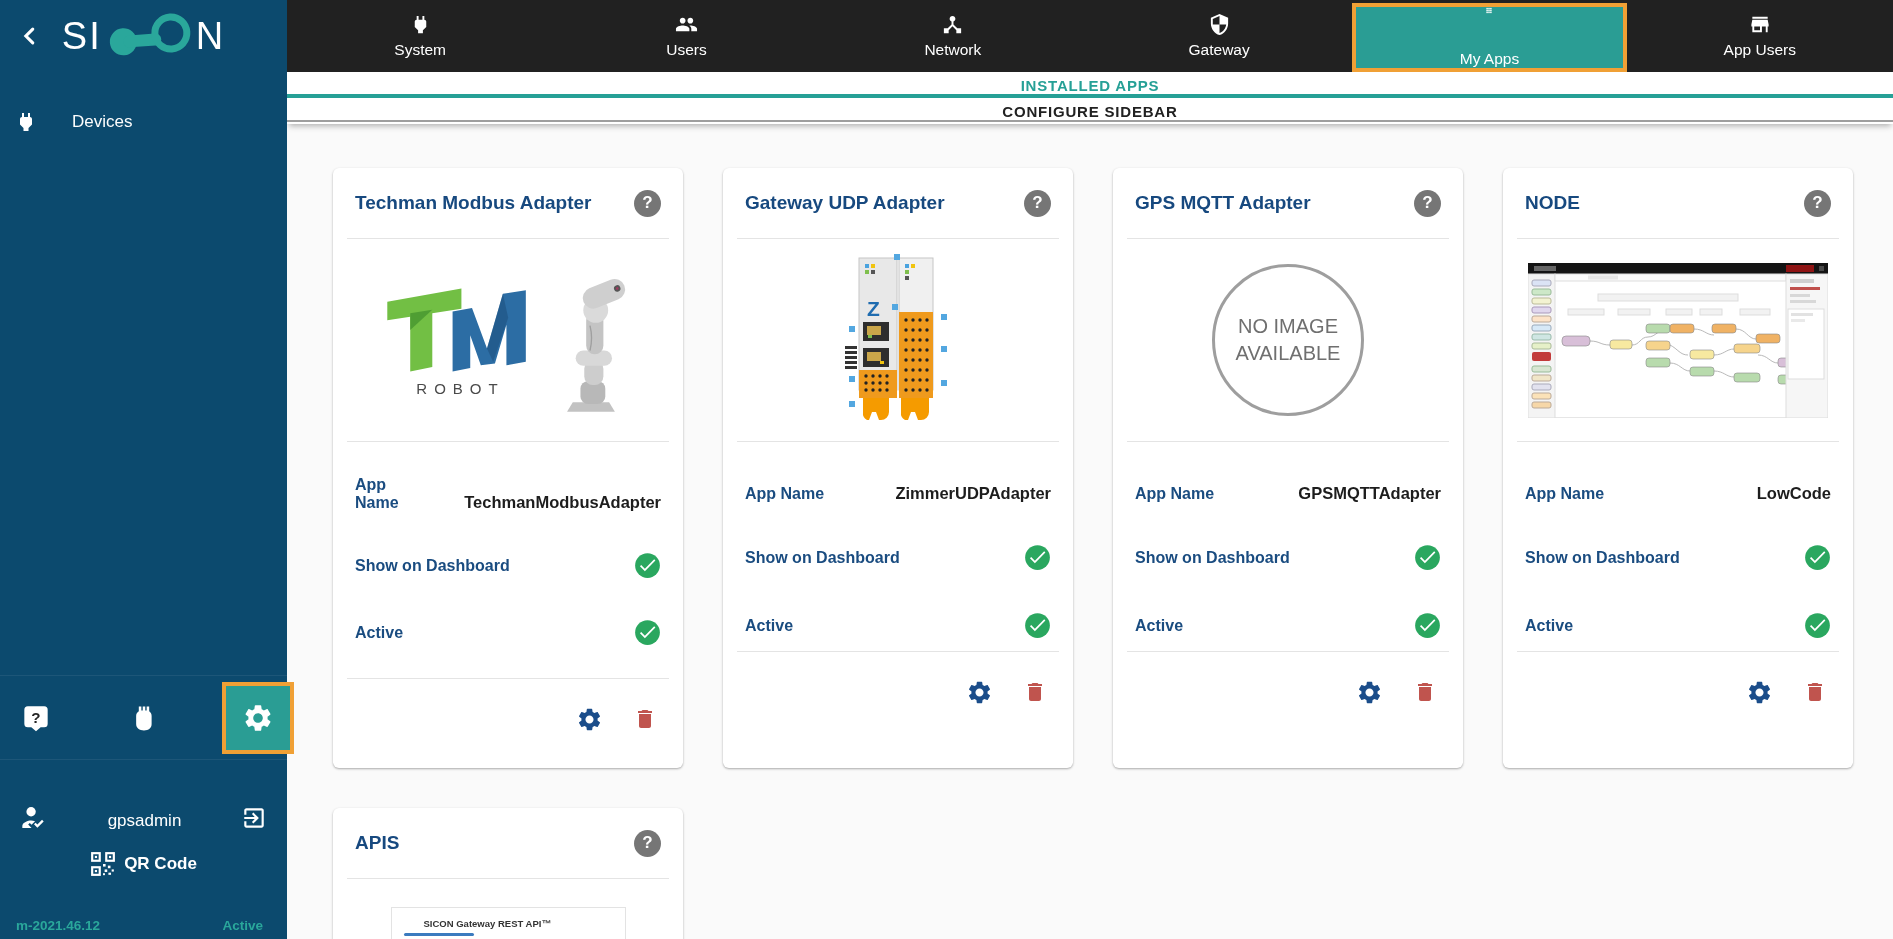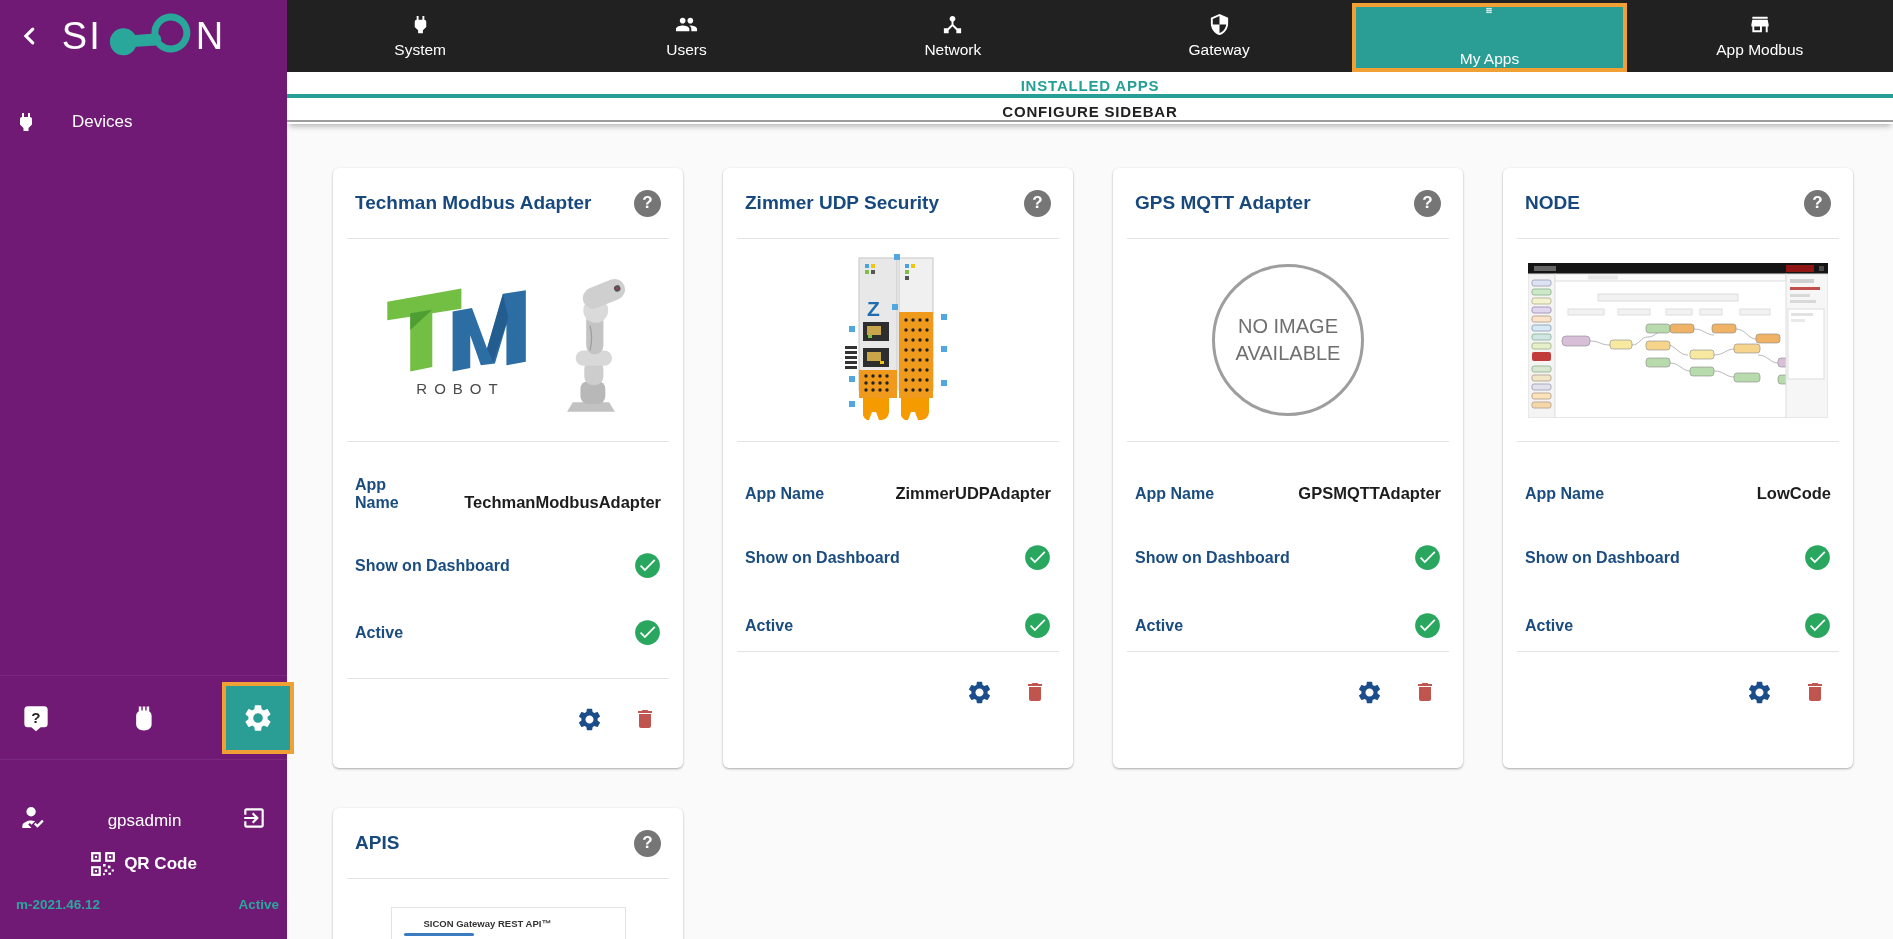--- a/index.html
+++ b/index.html
@@ -1,39 +1,39 @@
 <!DOCTYPE html>
 <html><head>
 <meta charset="utf-8">
 <style>
   * { margin:0; padding:0; box-sizing:border-box; }
   html,body { width:1893px; height:939px; overflow:hidden; }
   body { font-family:"Liberation Sans", sans-serif; background:#fafafa; position:relative; }
 
   
-  .sidebar { position:absolute; left:0; top:0; bottom:0; width:287px; background:#701a75; z-index:10; color:#fff; }
+  .sidebar { position:absolute; left:0; top:0; bottom:0; width:287px; background:#0c4a6e; z-index:10; color:#fff; }
   .side-header { height:72px; position:relative; display:flex; align-items:center; }
   .back-btn { position:absolute; left:16px; top:22px; width:28px; height:28px; display:flex; align-items:center; justify-content:center; cursor:pointer; }
   .logo { margin:0 auto; display:flex; align-items:center; }
   .logo-txt { font-size:38px; font-weight:500; letter-spacing:2px; color:#fff; }
   .logo-co { margin:0 2px; transform:rotate(-4deg); }
   .side-menu-row { margin-top:26px; height:48px; display:flex; align-items:center; padding-left:14px; cursor:pointer; }
   .side-menu-row .mi { width:24px; height:24px; }
   .side-menu-label { margin-left:34px; font-size:17px; color:#fdfdfd; }
 
   .side-bottom { position:absolute; left:0; right:0; bottom:0; }
   .side-icons-row { height:84px; position:relative; border-top:1px solid rgba(255,255,255,.07); }
   .help-bubble { position:absolute; left:22px; top:28px; width:28px; height:28px; }
   .usb-ic { position:absolute; left:130px; top:27px; width:28px; height:30px; }
   .gear-btn { position:absolute; right:-7px; top:6px; width:72px; height:72px; background:#2a9d94; border:4px solid #f0a035; display:flex; align-items:center; justify-content:center; cursor:pointer; }
   .side-user-row { height:72px; display:flex; align-items:flex-end; padding:0 20px; border-top:1px solid rgba(255,255,255,.07); }
   .user-name { flex:1; text-align:center; font-size:17px; color:#fff; }
   .side-qr-row { height:66px; display:flex; align-items:center; justify-content:center; gap:8px; cursor:pointer; }
   .qr-label { font-size:17px; font-weight:bold; color:#fff; }
-  .side-version-row { height:42px; display:flex; align-items:flex-start; justify-content:space-between; padding:0 8px 6px 16px; }
+  .side-version-row { height:42px; display:flex; align-items:flex-end; justify-content:space-between; padding:0 24px 6px 16px; }
   .version-txt { color:#2aa79b; font-size:13.5px; font-weight:bold; }
 
   
   .topnav { position:absolute; left:287px; top:0; right:0; height:72px; background:#212121; display:flex; z-index:9; }
   .nav-item { flex:1; display:flex; flex-direction:column; align-items:center; justify-content:center; gap:5px; color:#fff; cursor:pointer; }
   .nav-item .nlabel { font-size:15.5px; font-weight:500; }
   .nav-item.active { background:#2a9d94; border:4px solid #f0a035; margin-top:3px;gap:36px; }
 
   
   .tabsbar { position:absolute; left:287px; top:72px; right:0; height:52px; background:#fff; display:flex; z-index:8; box-shadow:0 4px 6px -2px rgba(0,0,0,.3);flex-direction:column; }
@@ -204,21 +204,21 @@
           <rect x="9.5" y="16" width="5" height="5"></rect>
           <rect x="16" y="16" width="5" height="5"></rect>
         </g>
       </svg>
     <span class="nlabel">My Apps</span>
   </div>
   <div class="nav-item">
     <svg width="24" height="23" viewBox="0 0 24 24">
         <path fill="#fff" d="M20 4H4v2h16V4zm1 10v-2l-1-5H4l-1 5v2h1v6h10v-6h4v6h2v-6h1zm-9 4H6v-4h6v4z"></path>
       </svg>
-    <span class="nlabel">App Modbus</span>
+    <span class="nlabel">App Users</span>
   </div>
 </div>
 
 <div class="tabsbar">
   <div class="tab active">
     <span>INSTALLED APPS</span>
     <div class="tab-line"></div>
   </div>
   <div class="tab inactive">
     <span>CONFIGURE SIDEBAR</span>
@@ -294,21 +294,21 @@
         <div class="icon-btn">
           <svg width="24" height="24" viewBox="0 0 24 24">
               <path fill="#c0544e" d="M6 19c0 1.1.9 2 2 2h8c1.1 0 2-.9 2-2V7H6v12zM19 4h-3.5l-1-1h-5l-1 1H5v2h14V4z"></path>
             </svg>
         </div>
       </div>
     </div>
 
     <div class="card">
       <div class="card-header">
-        <span class="card-title">Zimmer UDP Security</span>
+        <span class="card-title">Gateway UDP Adapter</span>
         <div class="help-btn">?</div>
       </div>
       <div class="divider"></div>
       <div class="card-media">
         <svg width="118" height="172" viewBox="0 0 118 172">
           <rect x="20" y="4" width="38" height="132" fill="#e8e8e8" stroke="#c6c6c6"></rect>
           <rect x="60" y="4" width="34" height="132" fill="#f0f0f0" stroke="#c6c6c6"></rect>
           <g>
             <rect x="26" y="10" width="4" height="4" fill="#4aa3df"></rect>
               <rect x="32" y="10" width="4" height="4" fill="#f1c40f"></rect>

